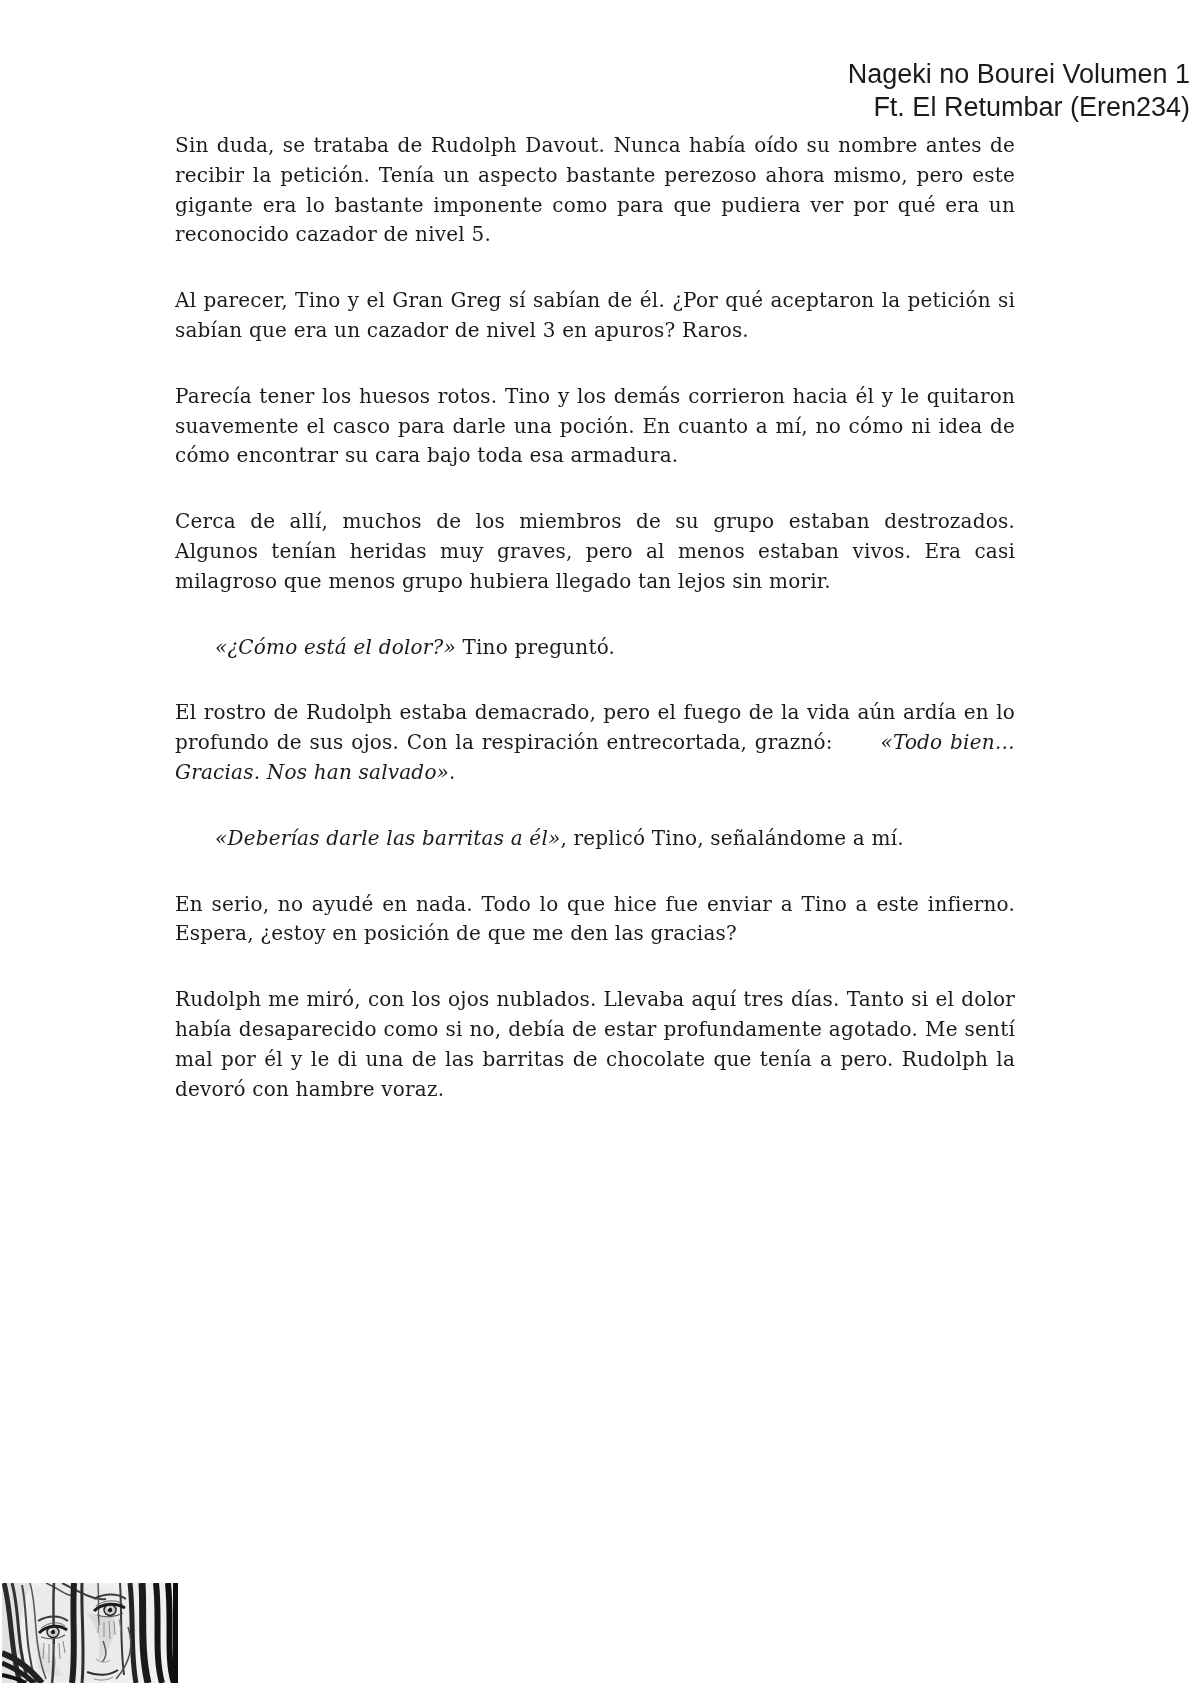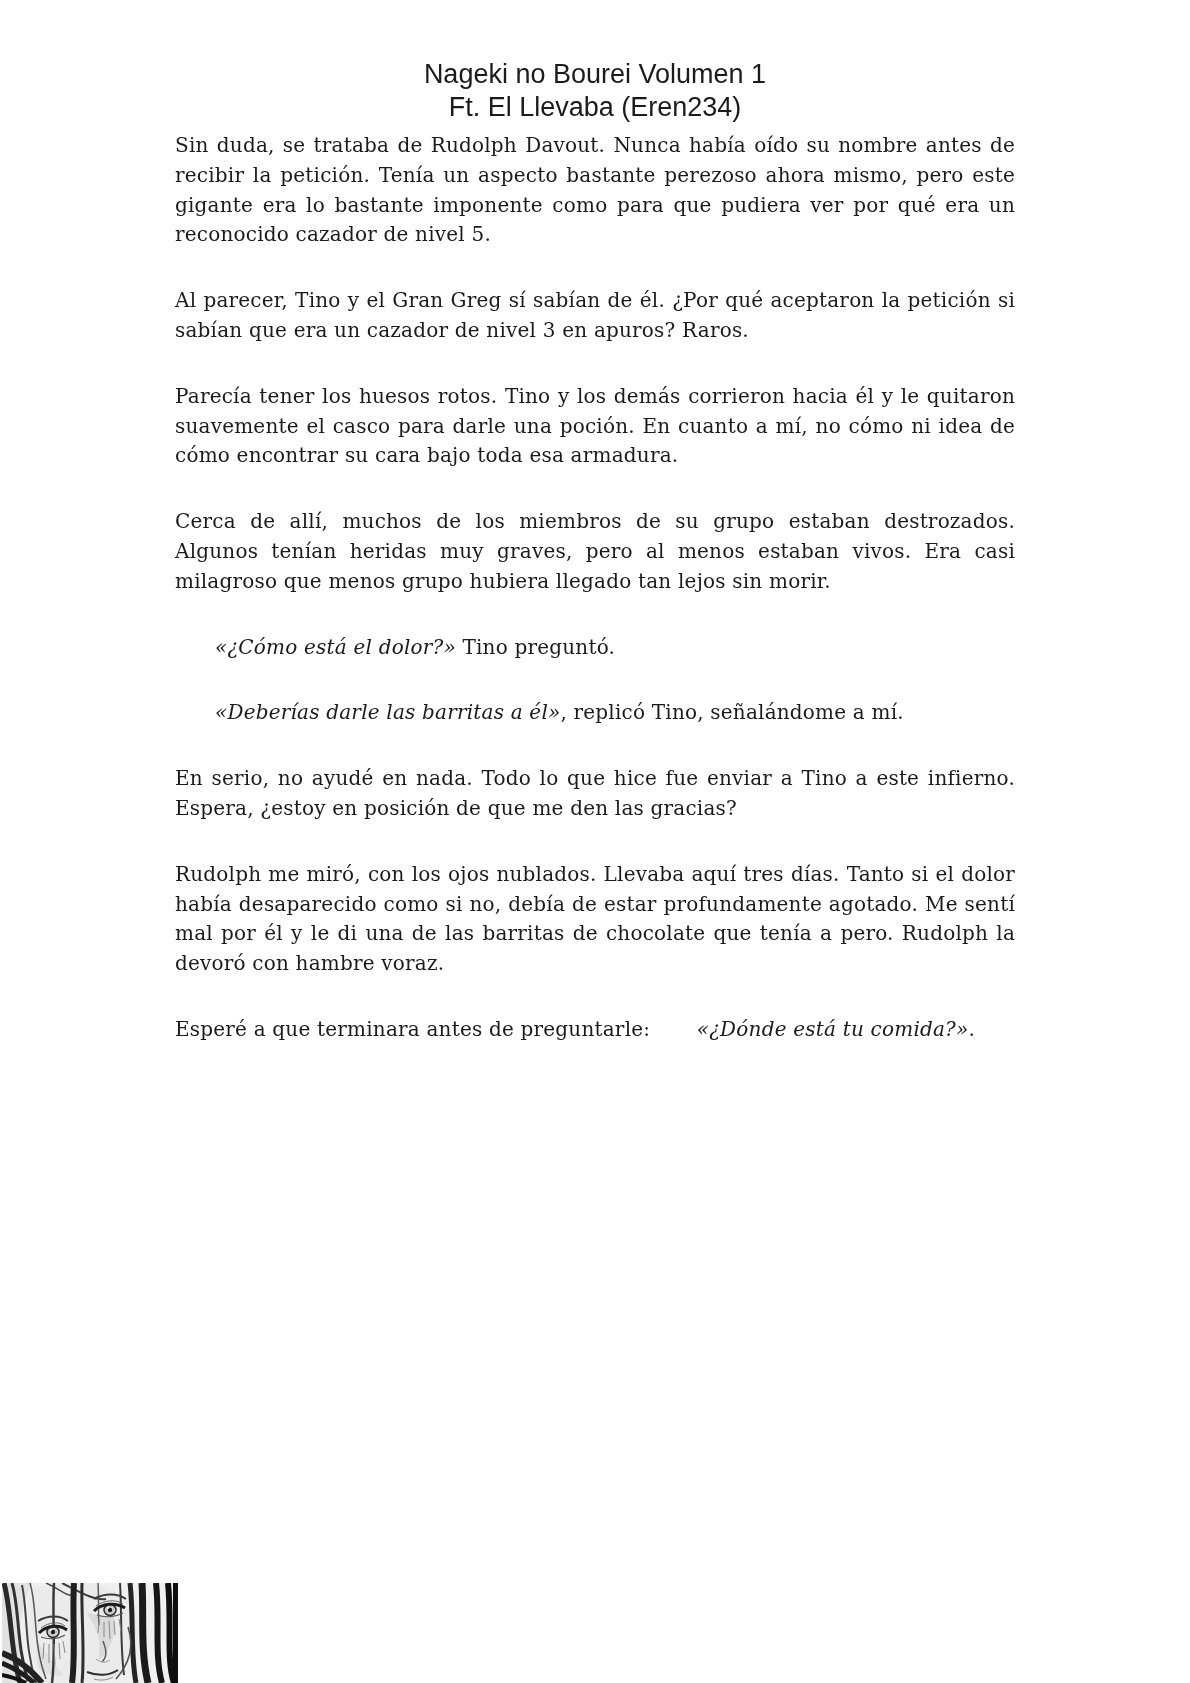--- a/index.html
+++ b/index.html
@@ -10,21 +10,21 @@
     overflow: hidden;
   }
   .page {
     position: relative;
     width: 1190px;
     height: 1683px;
     background: #ffffff;
   }
   .doc-header {
     padding-top: 58px;
-    text-align: center;
+    text-align: right;
     font-family: "Liberation Sans", "DejaVu Sans", sans-serif;
     font-size: 27px;
     line-height: 33px;
     color: #1b1b1b;
   }
   .doc-body {
     width: 840px;
     margin: 7px auto 0 175px;
     font-family: "DejaVu Serif", "Liberation Serif", serif;
     font-size: 20px;
@@ -47,33 +47,33 @@
   }
   .footer-illustration svg { display: block; }
 </style>
 </head>
 <body>
 
 <div class="page">
 
   <header class="doc-header">
     <div>Nageki no Bourei Volumen 1</div>
-    <div>Ft. El Llevaba (Eren234)</div>
+    <div>Ft. El Retumbar (Eren234)</div>
   </header>
 
   <main class="doc-body">
       <p class="para"><span class="run">Sin duda, se trataba de Rudolph Davout. Nunca había oído su nombre antes de recibir la petición. Tenía un aspecto bastante perezoso ahora mismo, pero este gigante era lo bastante imponente como para que pudiera ver por qué era un reconocido cazador de nivel 5.</span></p>
       <p class="para"><span class="run">Al parecer, Tino y el Gran Greg sí sabían de él. ¿Por qué aceptaron la petición si sabían que era un cazador de nivel 3 en apuros? Raros.</span></p>
       <p class="para"><span class="run">Parecía tener los huesos rotos. Tino y los demás corrieron hacia él y le quitaron suavemente el casco para darle una poción. En cuanto a mí, no cómo ni idea de cómo encontrar su cara bajo toda esa armadura.</span></p>
       <p class="para"><span class="run">Cerca de allí, muchos de los miembros de su grupo estaban destrozados. Algunos tenían heridas muy graves, pero al menos estaban vivos. Era casi milagroso que menos grupo hubiera llegado tan lejos sin morir.</span></p>
       <p class="para"><span class="run italic">«¿Cómo está el dolor?»</span><span class="run"> Tino preguntó.</span></p>
+      <p class="para"><span class="run">El rostro de Rudolph estaba demacrado, pero el fuego de la vida aún ardía en lo profundo de sus ojos. Con la respiración entrecortada, graznó: </span><span class="run italic">«Todo bien… Gracias. Nos han salvado»</span><span class="run">.</span></p>
       <p class="para"><span class="run italic">«Deberías darle las barritas a él»</span><span class="run">, replicó Tino, señalándome a mí.</span></p>
       <p class="para"><span class="run">En serio, no ayudé en nada. Todo lo que hice fue enviar a Tino a este infierno. Espera, ¿estoy en posición de que me den las gracias?</span></p>
       <p class="para"><span class="run">Rudolph me miró, con los ojos nublados. Llevaba aquí tres días. Tanto si el dolor había desaparecido como si no, debía de estar profundamente agotado. Me sentí mal por él y le di una de las barritas de chocolate que tenía a pero. Rudolph la devoró con hambre voraz.</span></p>
-      <p class="para"><span class="run">Esperé a que terminara antes de preguntarle: </span><span class="run italic">«¿Dónde está tu comida?»</span><span class="run">.</span></p>
     </main>
 
   <figure class="footer-illustration">
     <svg viewBox="0 0 176 100" width="176" height="100" xmlns="http://www.w3.org/2000/svg" role="img">
       <rect width="176" height="100" fill="#f0f0f0"></rect>
 
       <path d="M28,6 C72,-8 122,0 134,30 C141,56 132,80 112,97 L40,100 C26,70 22,34 28,6 Z" fill="#ebebeb"></path>
       <path d="M84,30 C96,44 100,60 96,78 C106,70 116,52 112,34 Z" fill="#dadada"></path>
       <path d="M34,56 C44,70 52,82 62,92 C52,94 42,92 36,84 Z" fill="#e0e0e0"></path>
 

